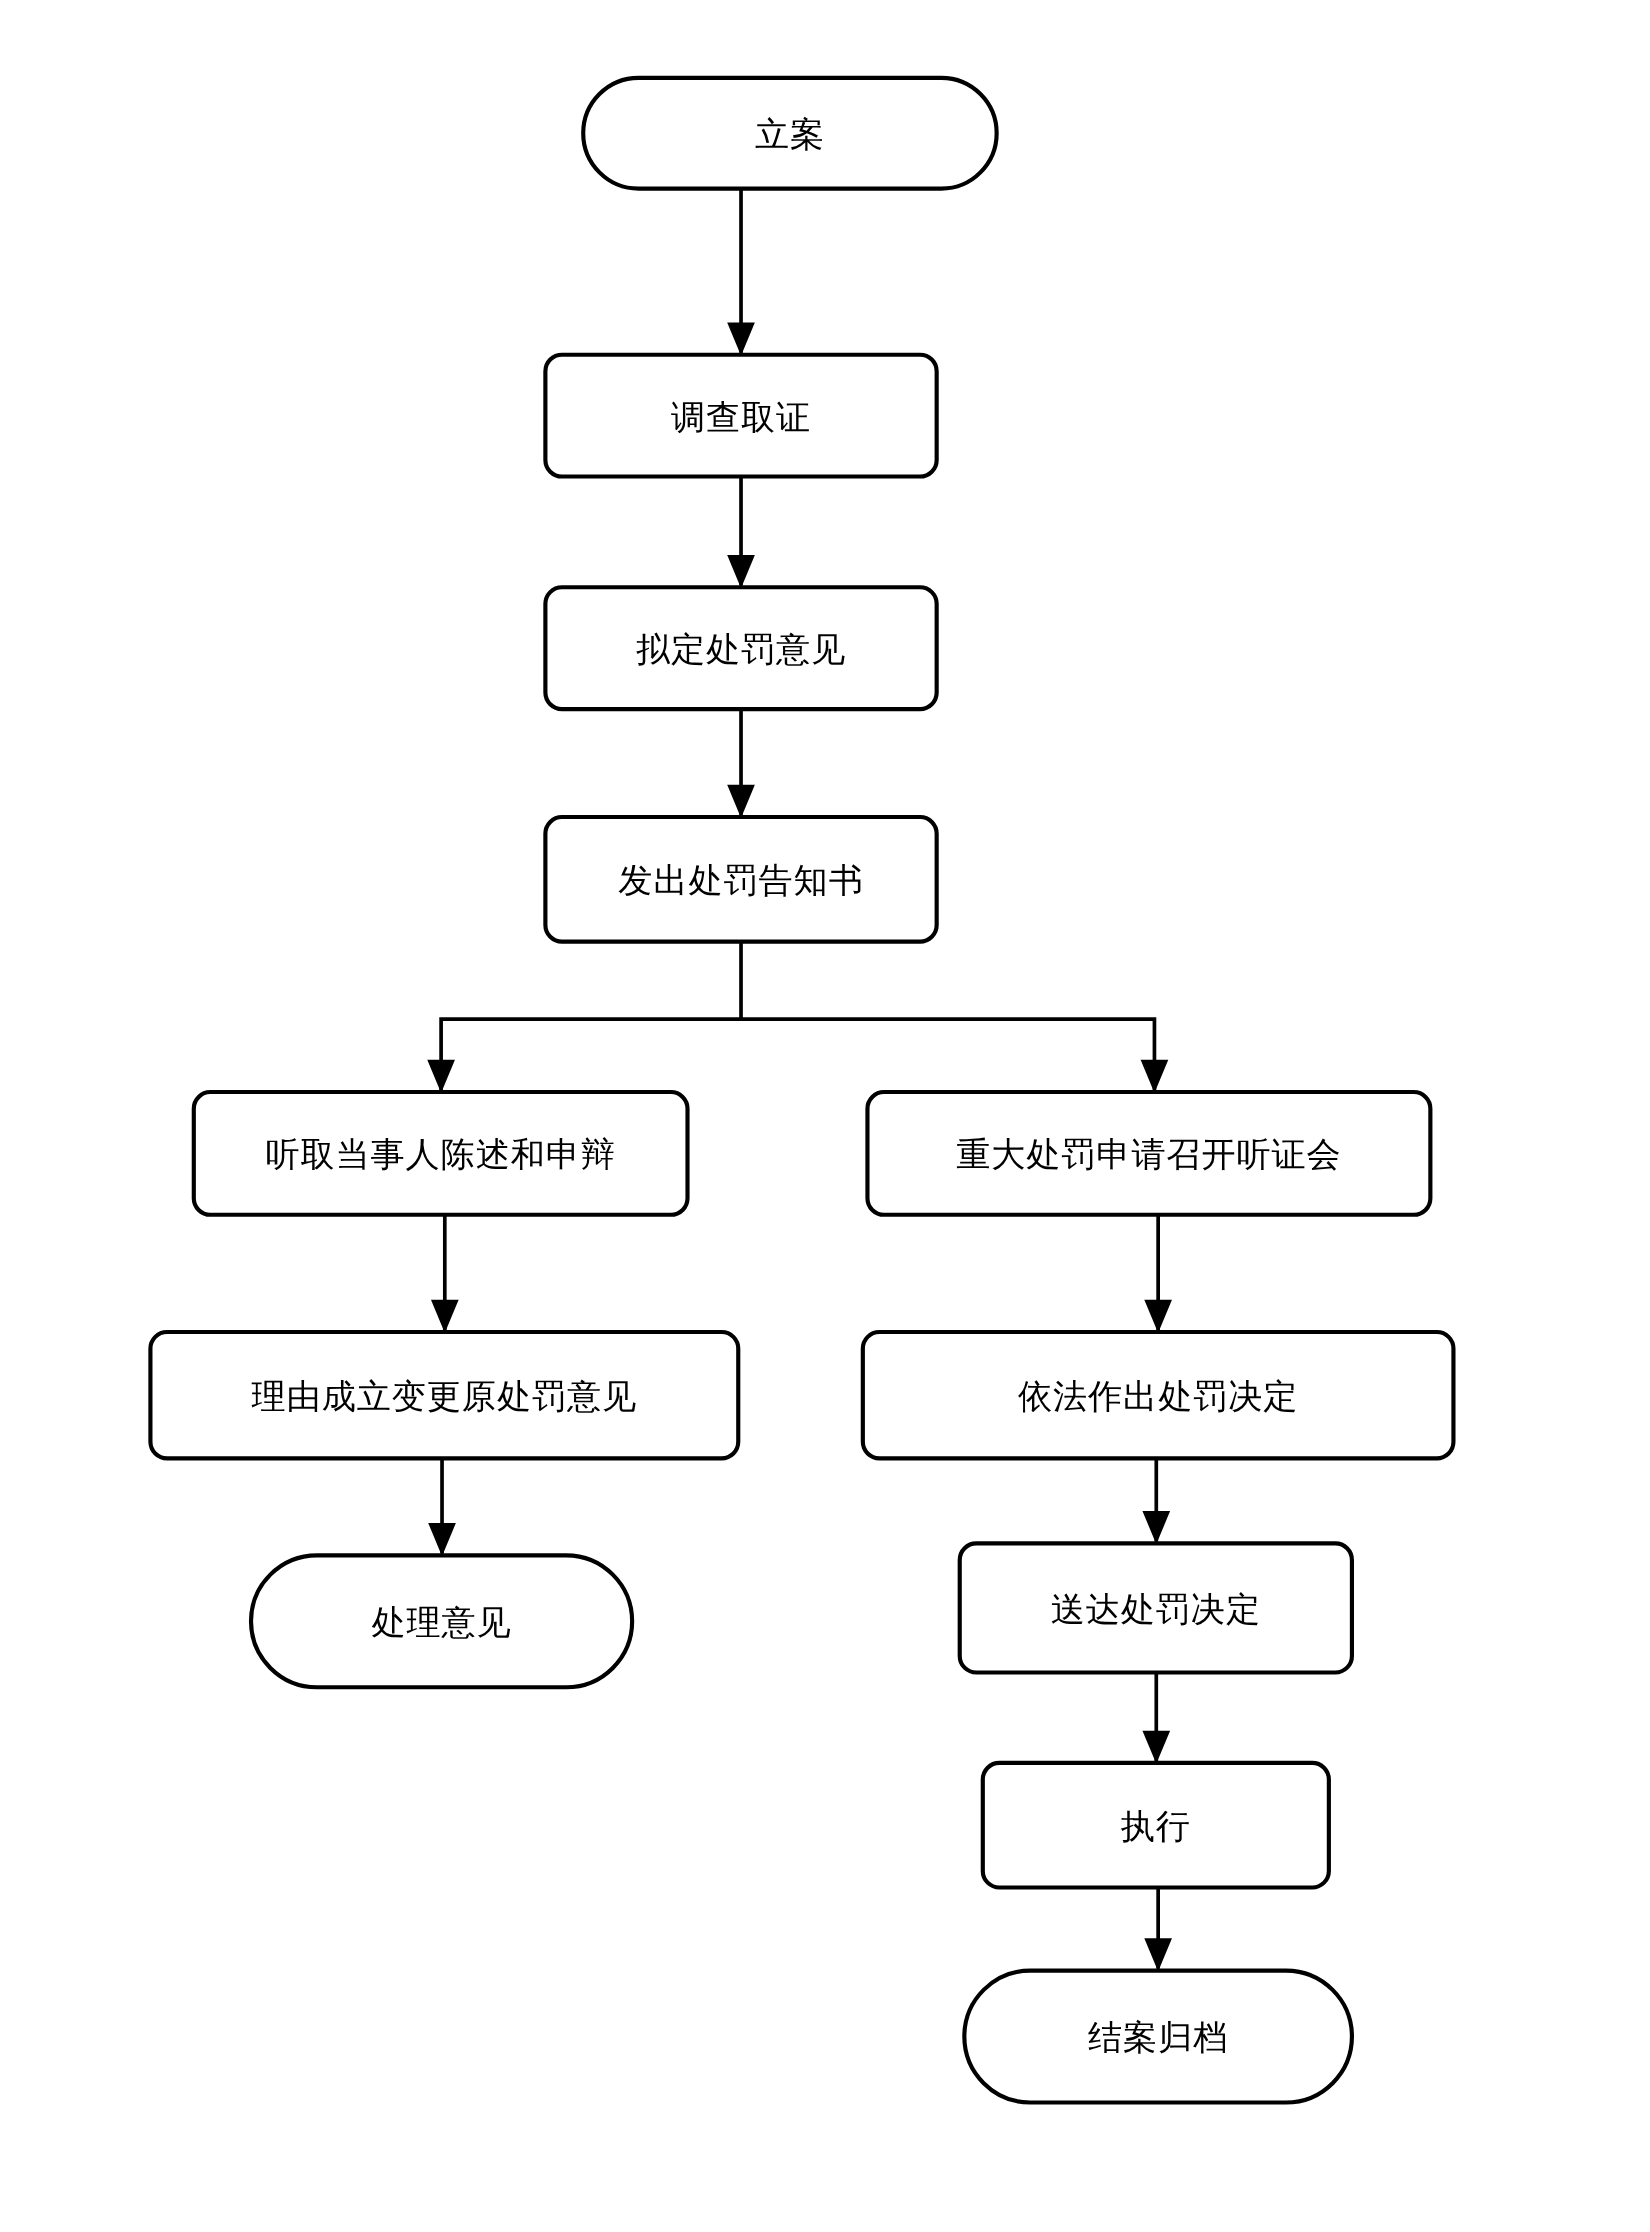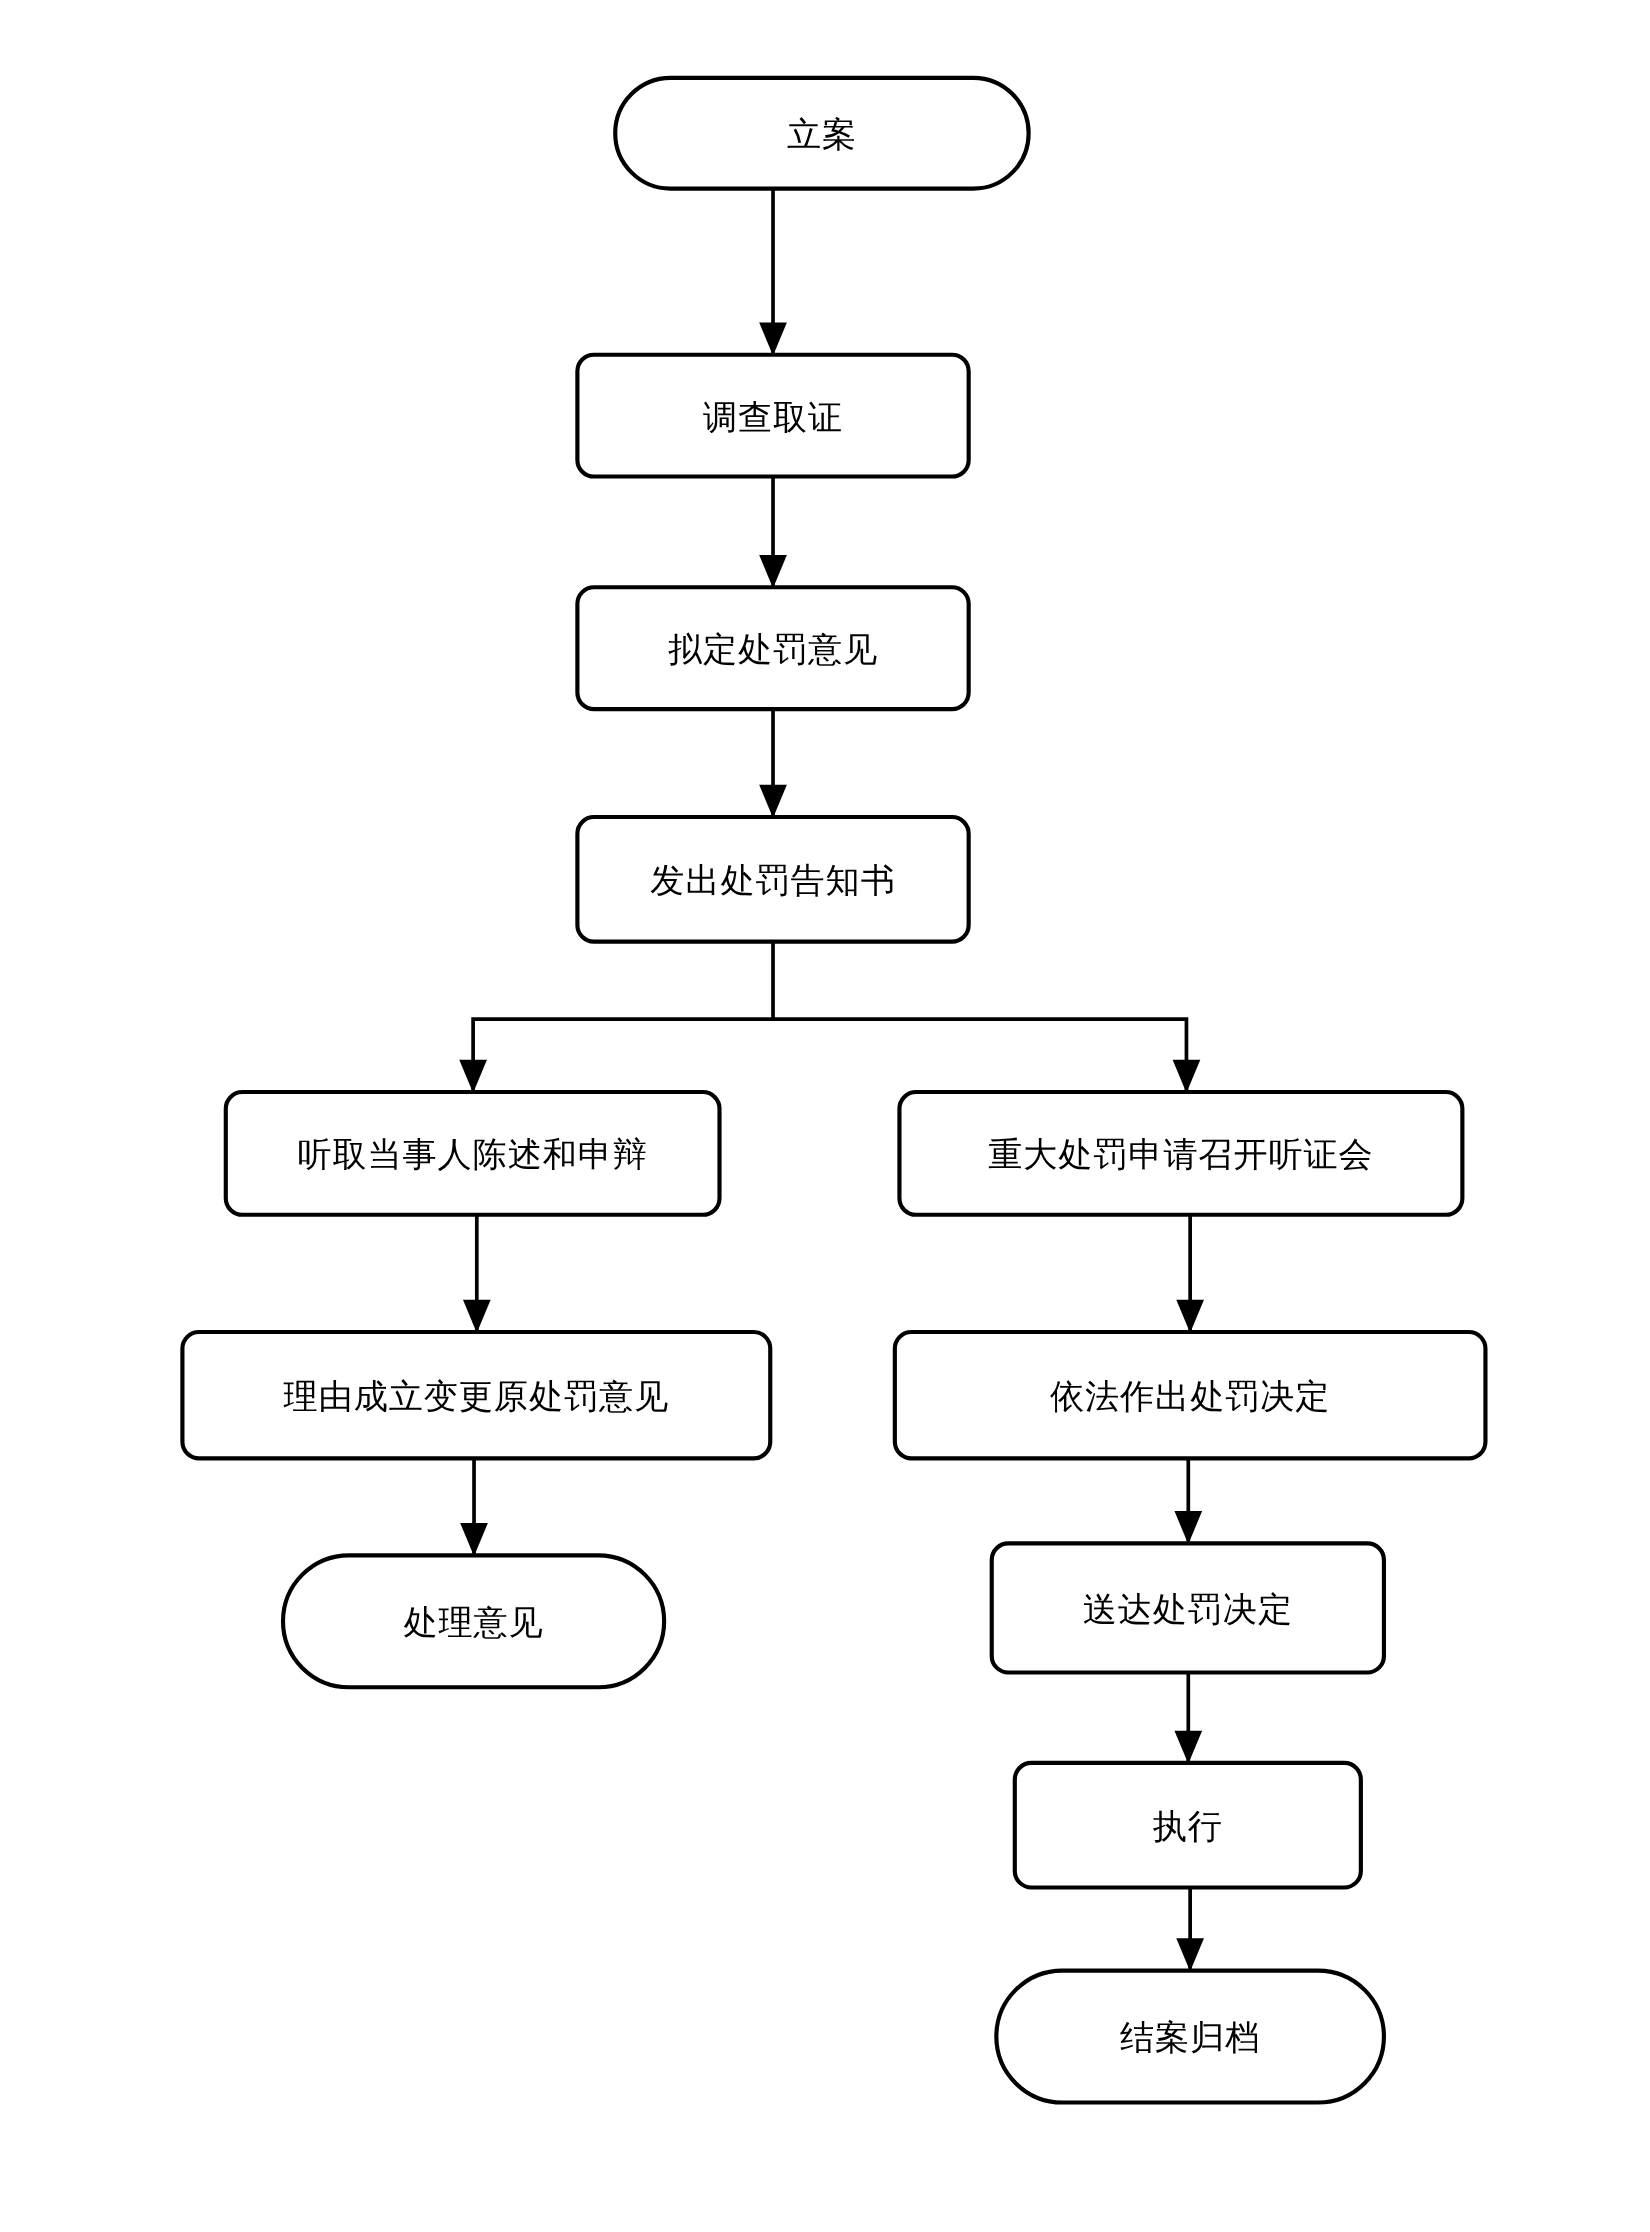--- a/index.html
+++ b/index.html
@@ -12,21 +12,20 @@
     width: 1650px;
     height: 2233px;
     font-family: "DejaVu Sans", "Liberation Sans", sans-serif;
     overflow: hidden;
   }
   #flow-root {
     position: relative;
     width: 1528px;
     height: 2233px;
     background: #ffffff;
-    margin-left: 32px;
   }
   svg#flow-svg {
     position: absolute;
     top: 0;
     left: 0;
     width: 1650px;
     height: 2233px;
     display: block;
   }
   .node-shape {

